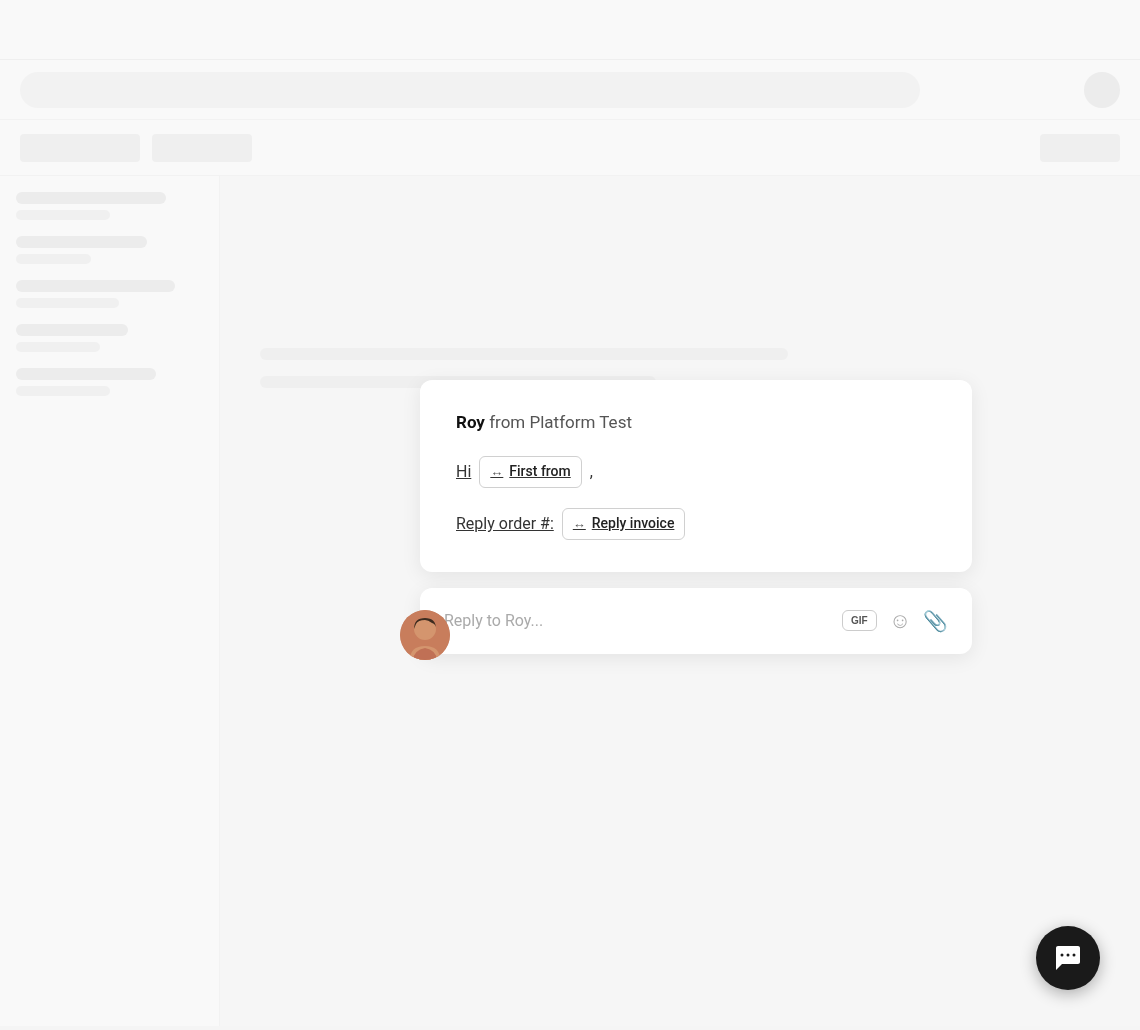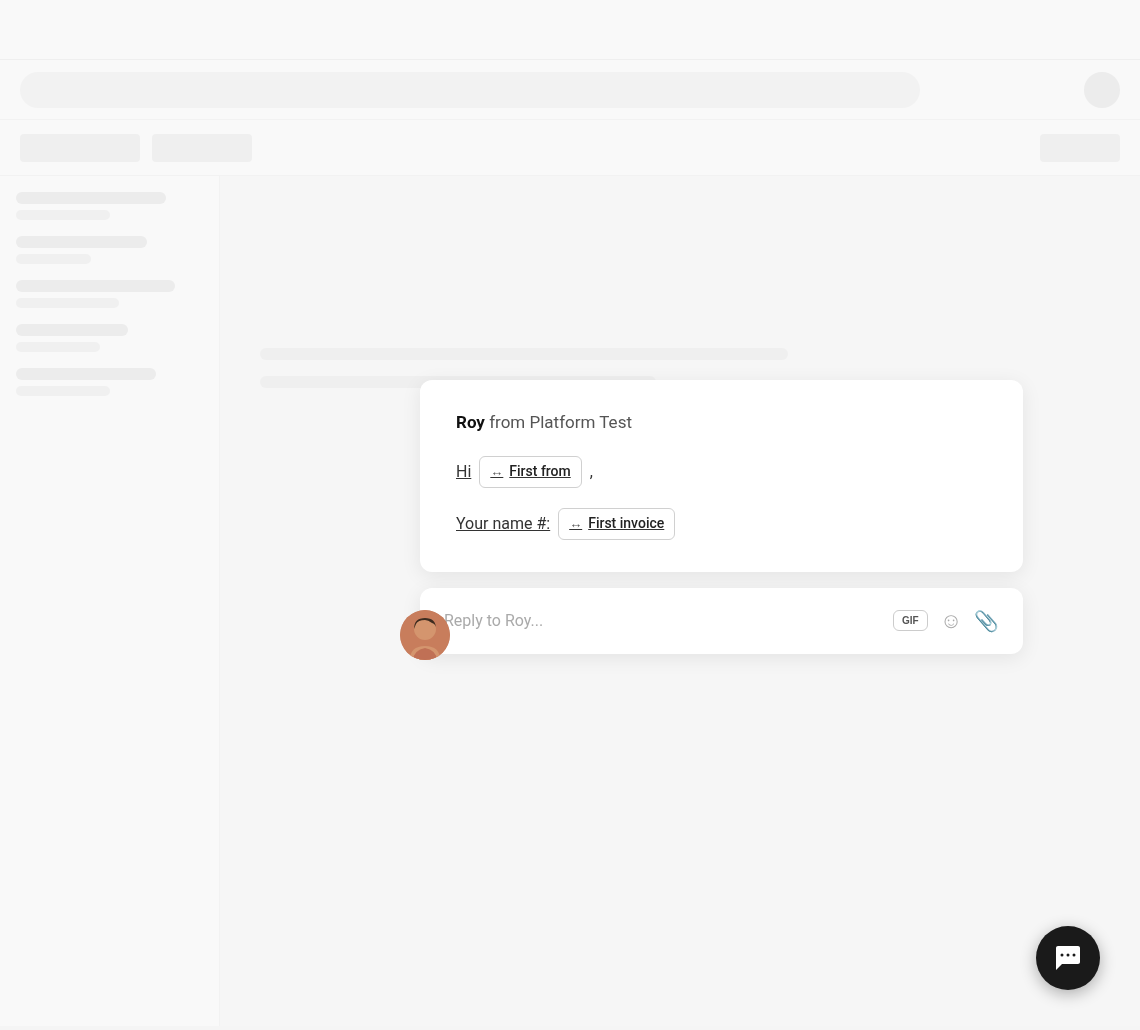--- a/index.html
+++ b/index.html
@@ -286,21 +286,21 @@
 
     <div style="flex:1; background:#f8f8f8; padding: 20px;">
       <div style="height: 200px; display:flex; gap:8px; flex-direction:column; justify-content:flex-end;">
         <div class="bottom-bar-bg" style="width:60%;"></div>
         <div class="bottom-bar-bg" style="width:45%;"></div>
       </div>
     </div>
   </div>
 </div>
 
-<div style="position:absolute; top: 380px; left: 420px; width: 603px;">
+<div style="position:absolute; top: 380px; left: 420px; width: 552px;">
 
   <div style="position:absolute; left:-20px; top: 230px; z-index:10;">
     <div class="avatar">
       
       <svg width="50" height="50" viewBox="0 0 50 50" xmlns="http://www.w3.org/2000/svg">
         <rect width="50" height="50" fill="#c87d5c" rx="25"></rect>
 
         <circle cx="25" cy="19" r="11" fill="#d4956e"></circle>
 
         <path d="M14 19 Q14 8 25 8 Q36 8 36 19 Q36 14 32 13 Q28 10 25 10 Q18 10 16 14 Z" fill="#3d2b1f"></path>
@@ -326,24 +326,24 @@
         <span class="variable-tag">
           <span class="variable-tag-icon">↔</span>
           <span>First from</span>
         </span>
         <span>,</span>
       </div>
 
       <div style="height: 8px;"></div>
 
       <div class="order-line">
-        <span>Your name #:</span>
+        <span>Reply order #:</span>
         <span class="variable-tag">
           <span class="variable-tag-icon">↔</span>
-          <span>First invoice</span>
+          <span>Reply invoice</span>
         </span>
       </div>
     </div>
   </div>
 
   <div class="reply-card">
     <span class="reply-placeholder">Reply to Roy...</span>
     <div class="reply-actions">
       <button class="gif-btn">GIF</button>
       <button class="emoji-btn">

